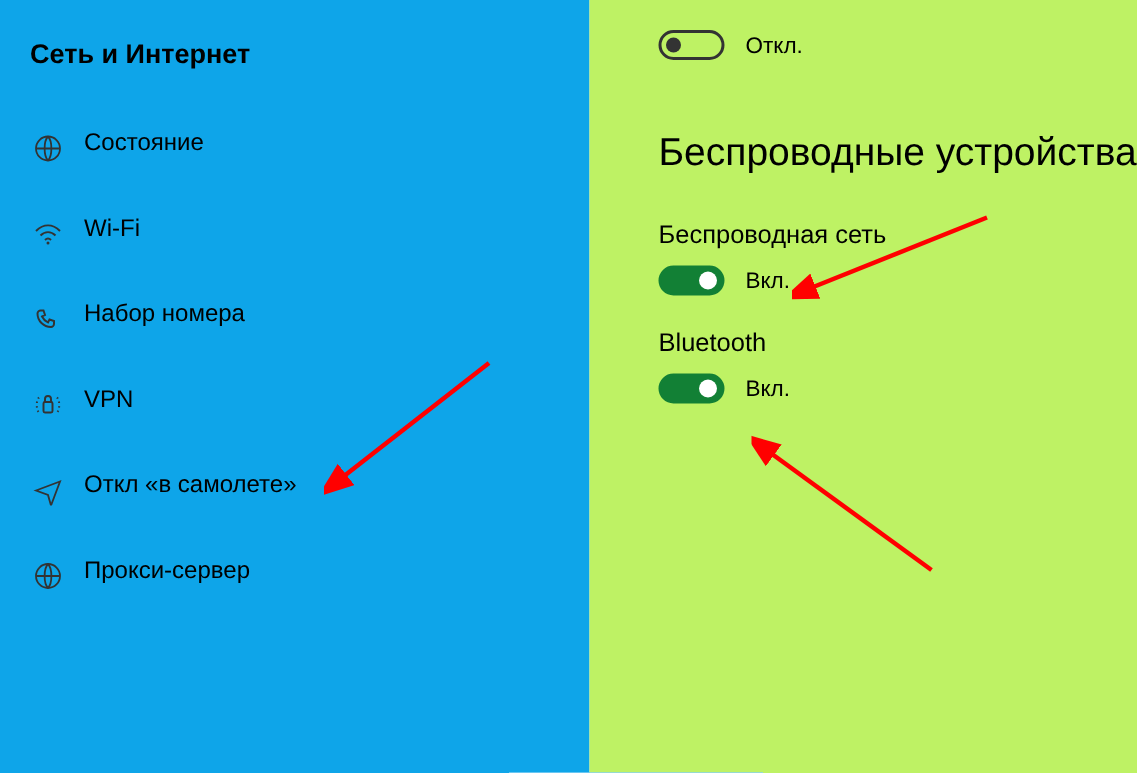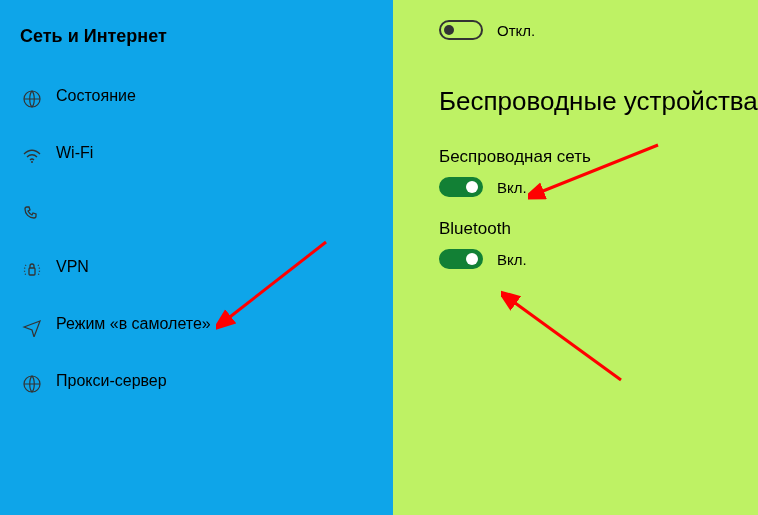--- a/index.html
+++ b/index.html
@@ -125,40 +125,41 @@
       </span>
       <span>Wi-Fi</span>
     </div>
 
     <div class="nav-item">
       <span class="nav-icon">
         <svg width="20" height="20" viewBox="0 0 20 20" fill="none" stroke="#333" stroke-width="1.3">
           <path d="M3 6c0-1 1-2 2-2h2l1 3-2 1c1 2 2 3 4 4l1-2 3 1v2c0 1-1 2-2 2-5 0-9-4-9-9z"></path>
         </svg>
       </span>
+      <span>Набор номера</span>
     </div>
 
     <div class="nav-item">
       <span class="nav-icon">
         <svg width="20" height="20" viewBox="0 0 20 20" fill="none" stroke="#333" stroke-width="1.3">
           <rect x="7" y="8" width="6" height="7" rx="1"></rect>
           <path d="M8 8V6a2 2 0 014 0v2"></path>
           <path d="M4 5c-2 2-2 8 0 10M16 5c2 2 2 8 0 10" stroke-dasharray="1 2"></path>
         </svg>
       </span>
       <span>VPN</span>
     </div>
 
     <div class="nav-item">
       <span class="nav-icon">
         <svg width="20" height="20" viewBox="0 0 20 20" fill="none" stroke="#333" stroke-width="1.2">
           <path d="M2 10l16-6-6 16-2-7-8-3z"></path>
         </svg>
       </span>
-      <span>Режим «в самолете»</span>
+      <span>Откл «в самолете»</span>
     </div>
 
 
     <div class="nav-item">
       <span class="nav-icon">
         <svg width="20" height="20" viewBox="0 0 20 20" fill="none" stroke="#333" stroke-width="1.2">
           <circle cx="10" cy="10" r="8"></circle>
           <path d="M2 10h16M10 2c3 3 3 13 0 16M10 2c-3 3-3 13 0 16"></path>
         </svg>
       </span>

